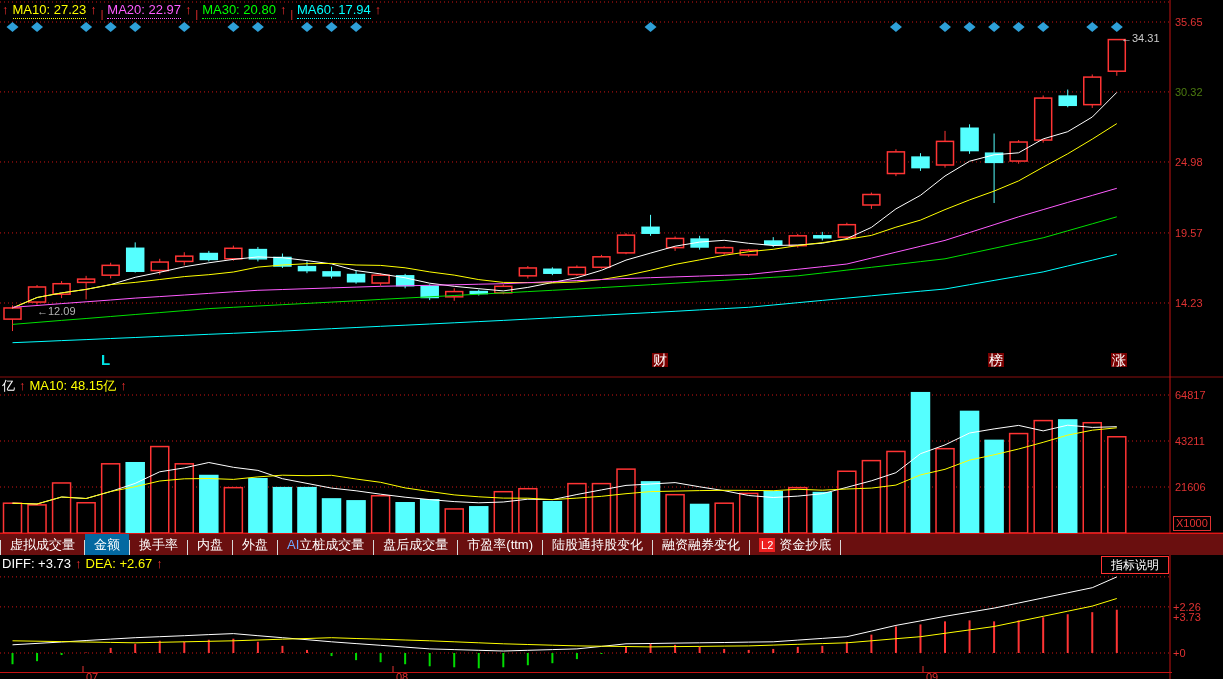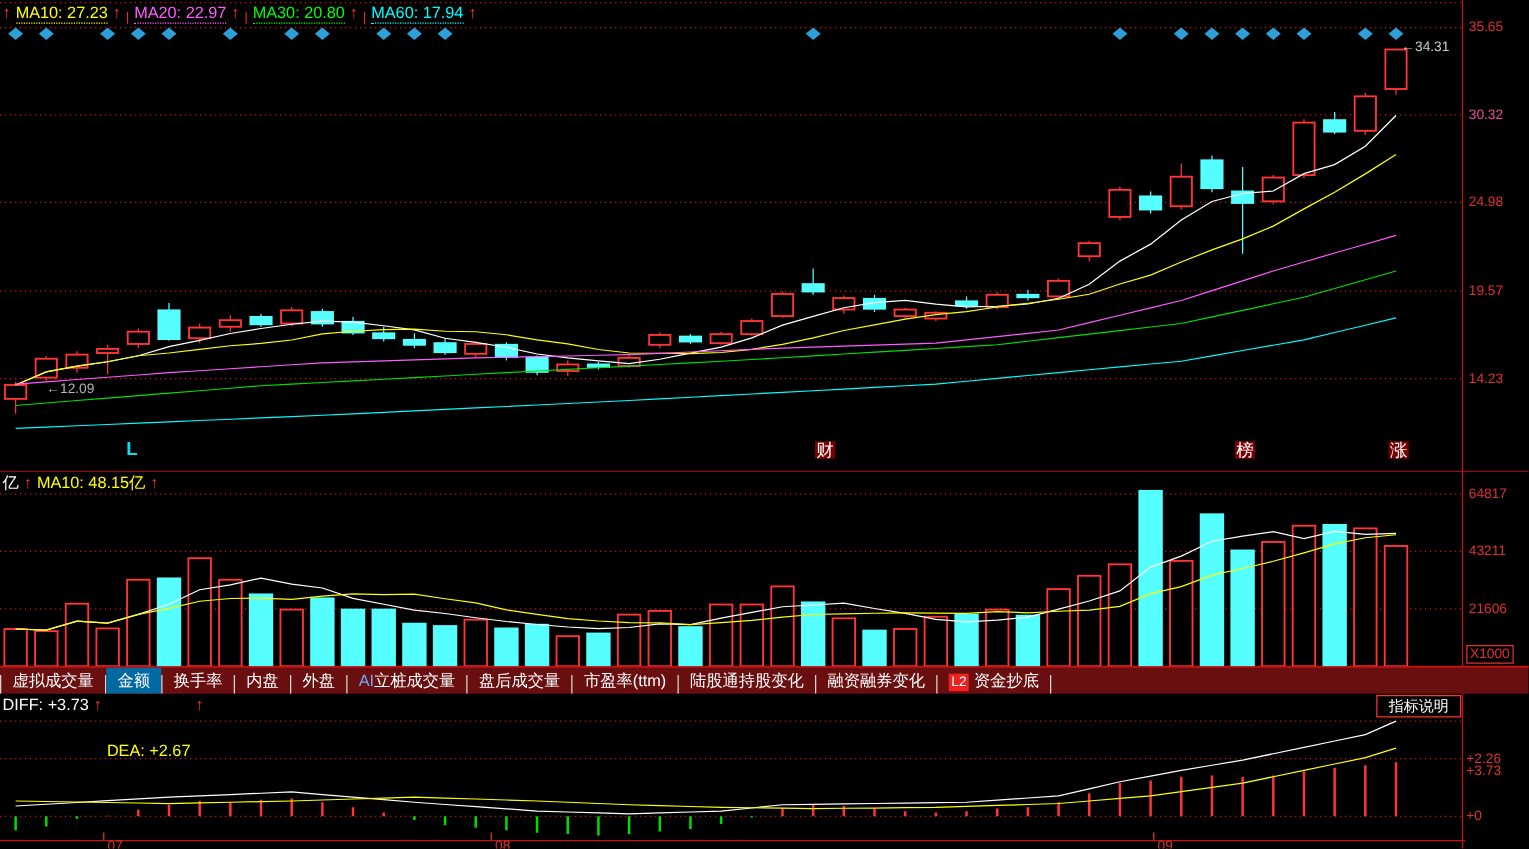--- a/index.html
+++ b/index.html
@@ -274,21 +274,21 @@
     </div>
   <div class="legend" id="legend-vol" style="left:2px;top:378px;">
       <span style="color: rgb(255, 255, 255);">亿</span>
       <span style="color: rgb(255, 50, 50);">↑</span>
       <span style="color: rgb(255, 255, 0);">MA10: 48.15亿</span>
       <span style="color: rgb(255, 50, 50);">↑</span>
     </div>
   <div class="legend" id="legend-macd" style="left:2px;top:556px;">
       <span style="color: rgb(255, 255, 255);">DIFF: +3.73</span>
       <span style="color: rgb(255, 50, 50);">↑</span>
-      <span style="color: rgb(255, 255, 0); margin-top: 37px;">DEA: +2.67</span>
+      <span style="color: rgb(255, 255, 0);">DEA: +2.67</span>
       <span style="color: rgb(255, 50, 50);">↑</span>
     </div>
 
   <div id="tabbar">
       <span class="tabsep"></span>
       <div class="tab">虚拟成交量</div>
       <span class="tabsep"></span>
       <div class="tab sel">金额</div>
       <span class="tabsep"></span>
       <div class="tab">换手率</div>
@@ -308,21 +308,21 @@
       <div class="tab">融资融券变化</div>
       <span class="tabsep"></span>
       <div class="tab"><span class="badge">L2</span>资金抄底</div>
       <span class="tabsep"></span>
     </div>
 
   <div id="indicator-btn">指标说明</div>
 
   <div id="overlay-labels">
       <div class="axlab" style="left: 1175px; top: 15px; color: rgb(224, 50, 50);">35.65</div>
-      <div class="axlab" style="left: 1175px; top: 84.9189px; color: #ec4899;">30.32</div>
+      <div class="axlab" style="left: 1175px; top: 84.9189px; color: #4d7c0f;">30.32</div>
       <div class="axlab" style="left: 1175px; top: 154.969px; color: rgb(224, 50, 50);">24.98</div>
       <div class="axlab" style="left: 1175px; top: 225.937px; color: rgb(224, 50, 50);">19.57</div>
       <div class="axlab" style="left: 1175px; top: 295.988px; color: rgb(224, 50, 50);">14.23</div>
       <div class="axlab" style="left: 1175px; top: 388.002px; color: rgb(224, 50, 50);">64817</div>
       <div class="axlab" style="left: 1175px; top: 434.002px; color: rgb(224, 50, 50);">43211</div>
       <div class="axlab" style="left: 1175px; top: 480px; color: rgb(224, 50, 50);">21606</div>
       <div class="axlab" style="left: 1173px; top: 516px; color: rgb(224, 50, 50); border: 1px solid rgb(224, 50, 50); padding: 0px 2px; line-height: 13px;">X1000</div>
       <div class="axlab" style="left: 1173px; top: 569.871px; color: rgb(224, 50, 50); margin-top: 40px;">+3.73</div>
       <div class="axlab" style="left: 1173px; top: 599.873px; color: rgb(224, 50, 50);">+2.26</div>
       <div class="axlab" style="left: 1173px; top: 646px; color: rgb(224, 50, 50);">+0</div>

